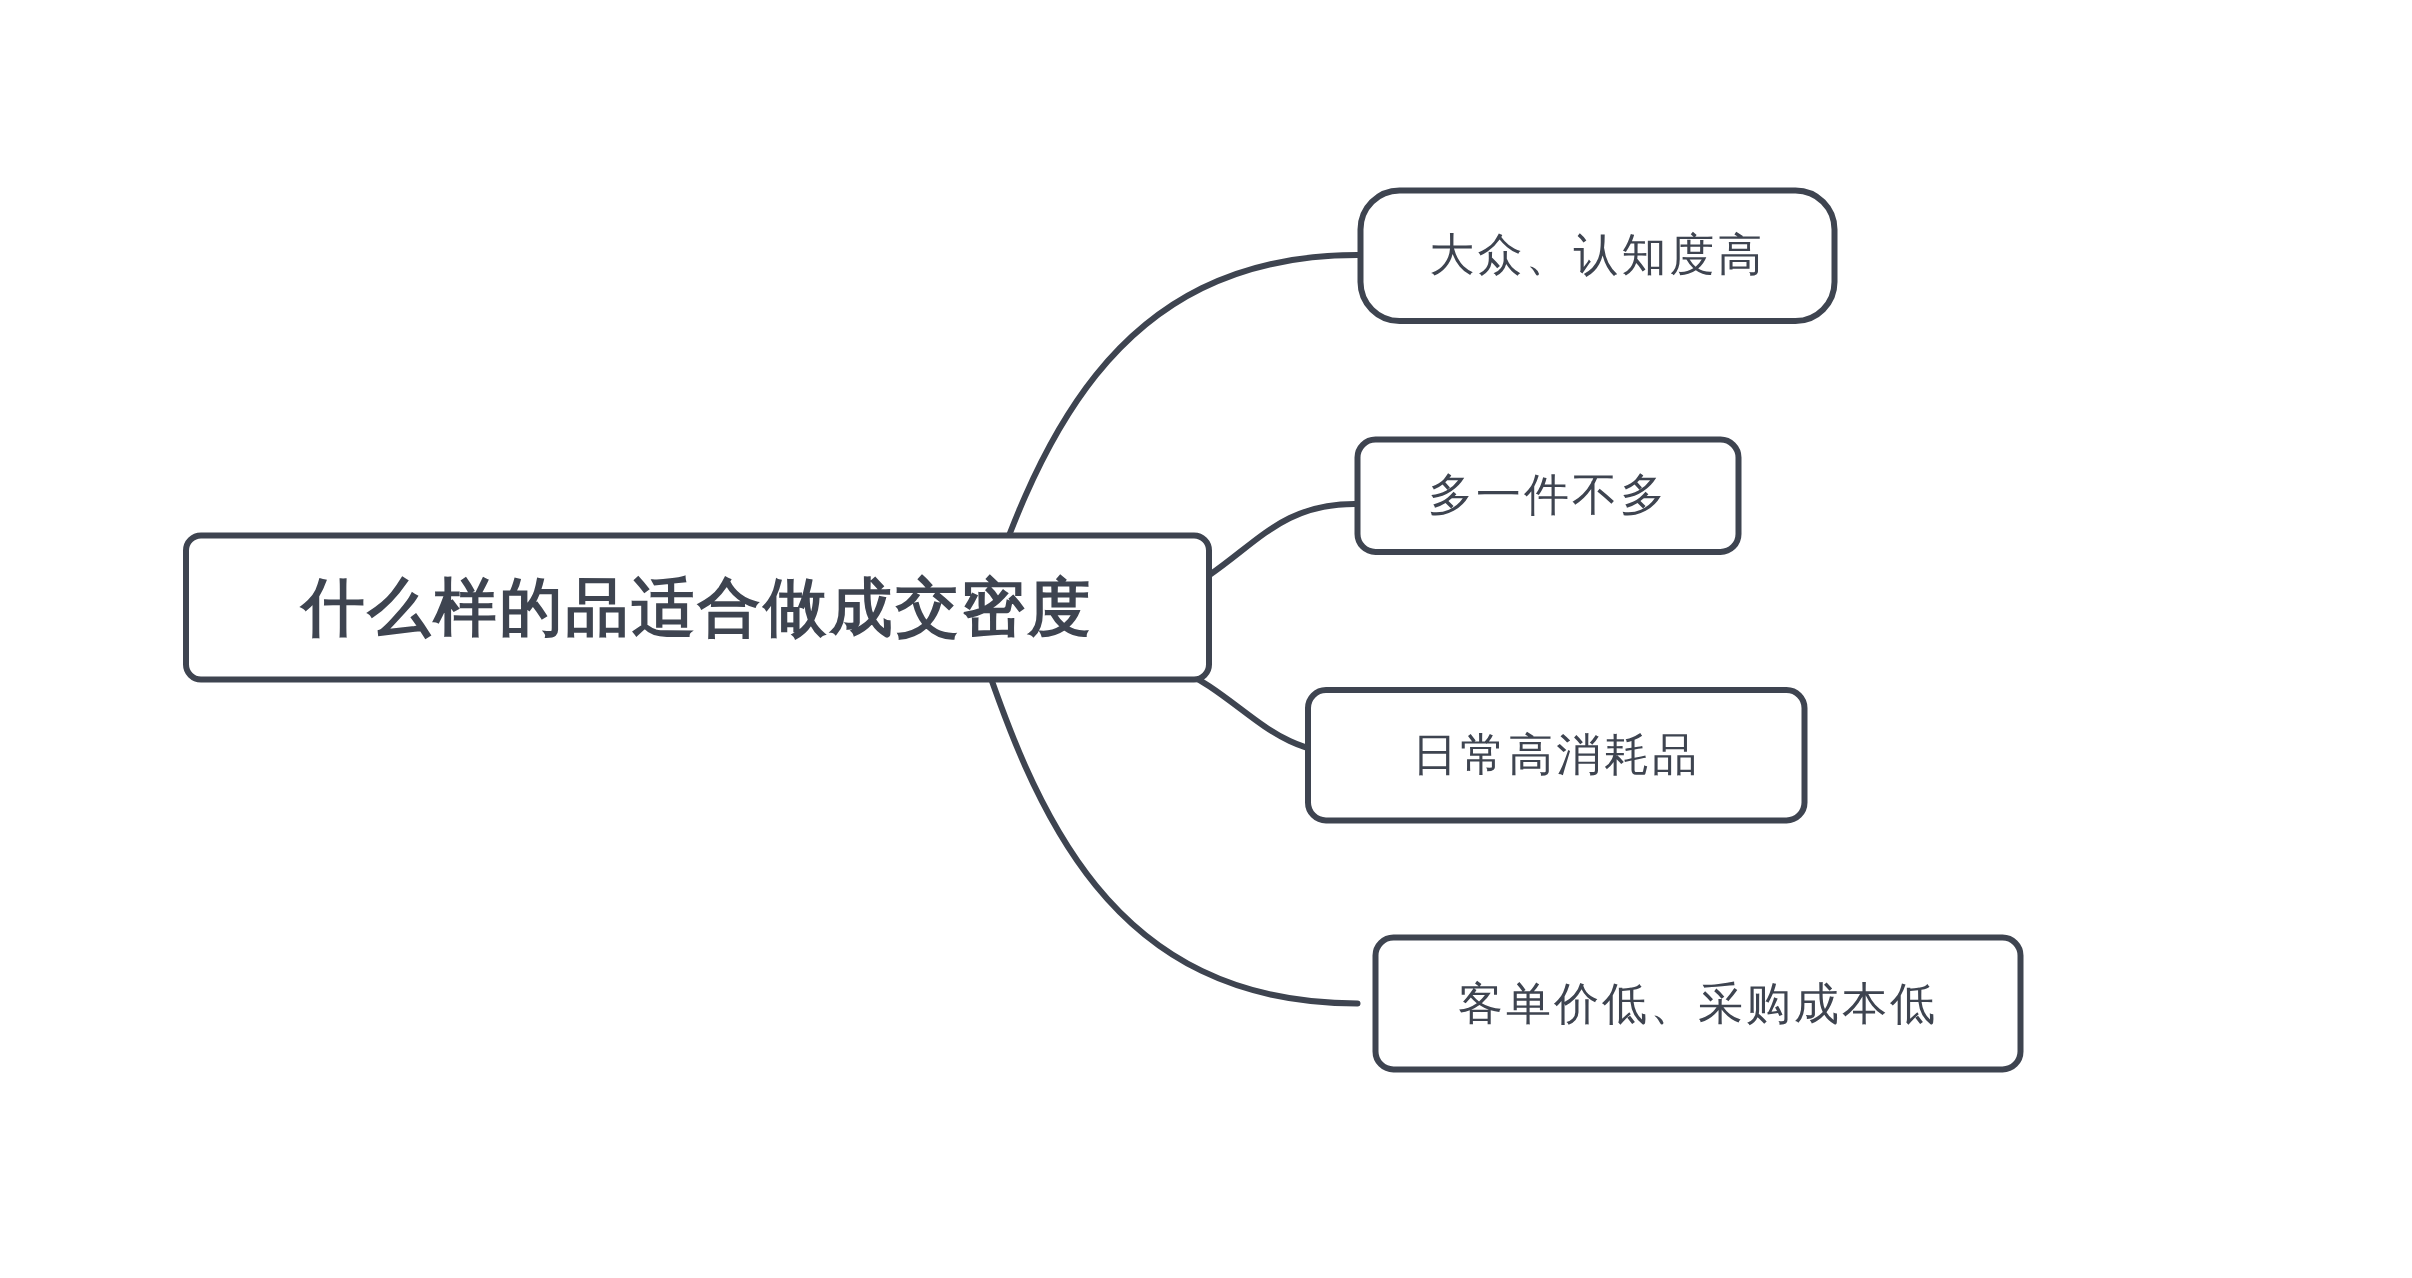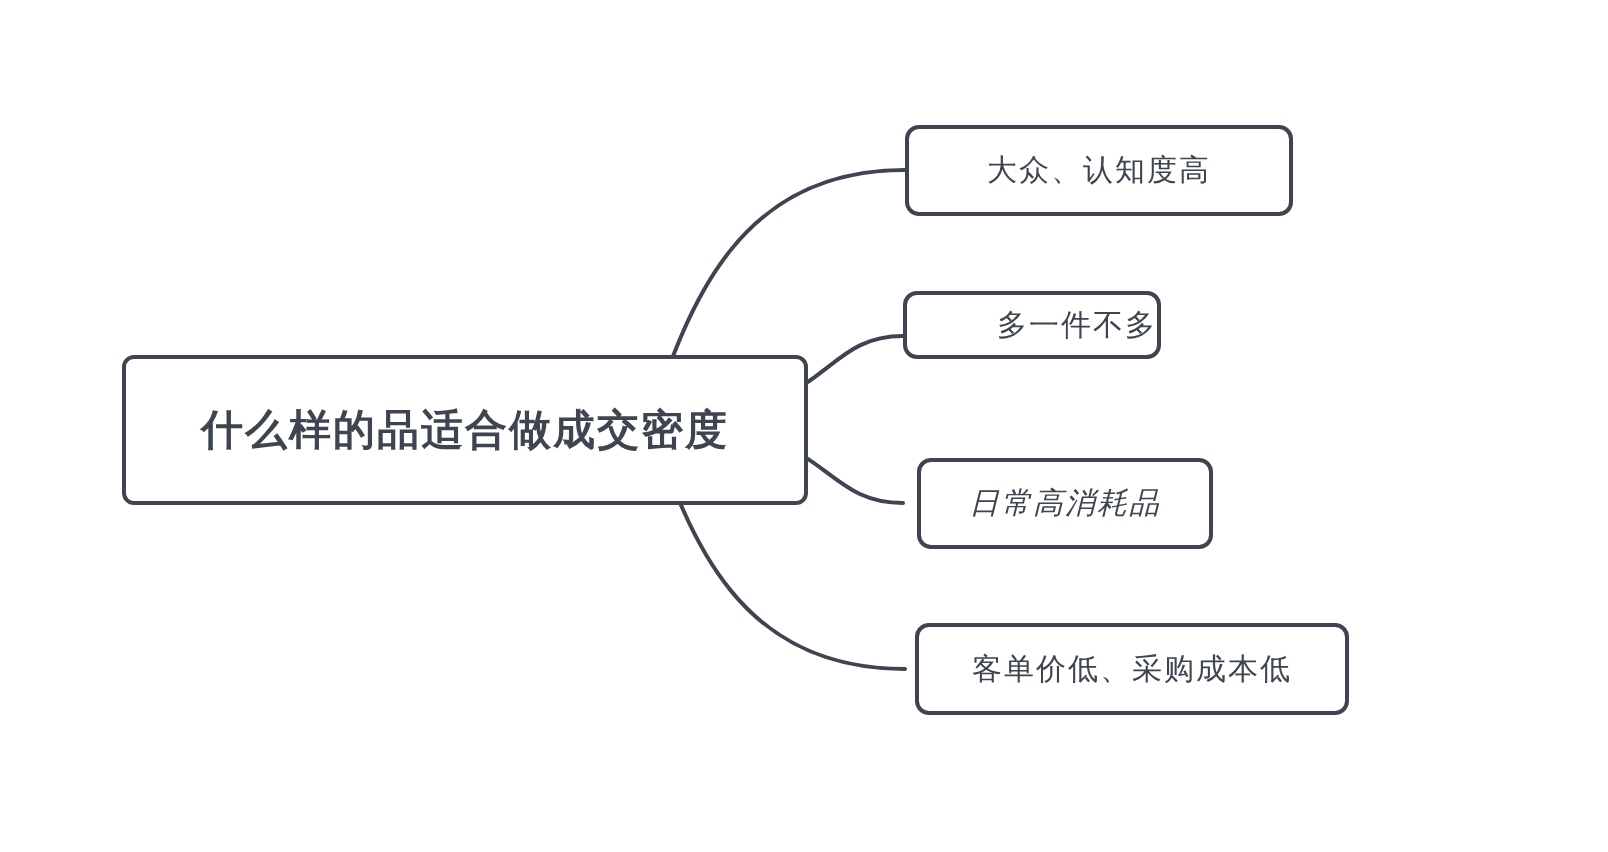--- a/index.html
+++ b/index.html
@@ -33,35 +33,35 @@
     justify-content: center;
     color: #3e4450;
     z-index: 2;
     cursor: pointer;
     white-space: nowrap;
   }
   .root-node {
     left: 122px;
     top: 355px;
     width: 686px;
-    height: 150px;
+    height: 100px;
     border-radius: 12px;
     font-size: 42px;
     font-weight: 700;
     letter-spacing: 2px;
   }
   .child-node {
     border-radius: 14px;
     font-size: 30px;
     font-weight: 500;
     letter-spacing: 2px;
   }
-  .child-1 { left: 905px; top: 125px; width: 388px; height: 91px; }
-  .child-2 { left: 903px; top: 291px; width: 258px; height: 68px; justify-content: flex-end; }
-  .child-3 { left: 917px; top: 458px; width: 296px; height: 91px; font-style: italic; }
+  .child-1 { left: 905px; top: 125px; width: 320px; height: 91px; border-radius: 28px; }
+  .child-2 { left: 903px; top: 291px; width: 258px; height: 79px; }
+  .child-3 { left: 870px; top: 458px; width: 335px; height: 91px; }
   .child-4 { left: 903px; top: 623px; width: 434px; height: 92px; margin-left: 12px; }
 </style>
 </head>
 <body>
 
 <div class="canvas">
 
   <svg class="connectors" viewBox="0 0 1608 852" xmlns="http://www.w3.org/2000/svg">
     <path d="M 650 421 C 690 300, 740 170, 905 170" fill="none" stroke="#3e4450" stroke-width="4" stroke-linecap="round"></path>
     <path d="M 700 421 C 830 405, 825 336, 903 336" fill="none" stroke="#3e4450" stroke-width="4" stroke-linecap="round"></path>

